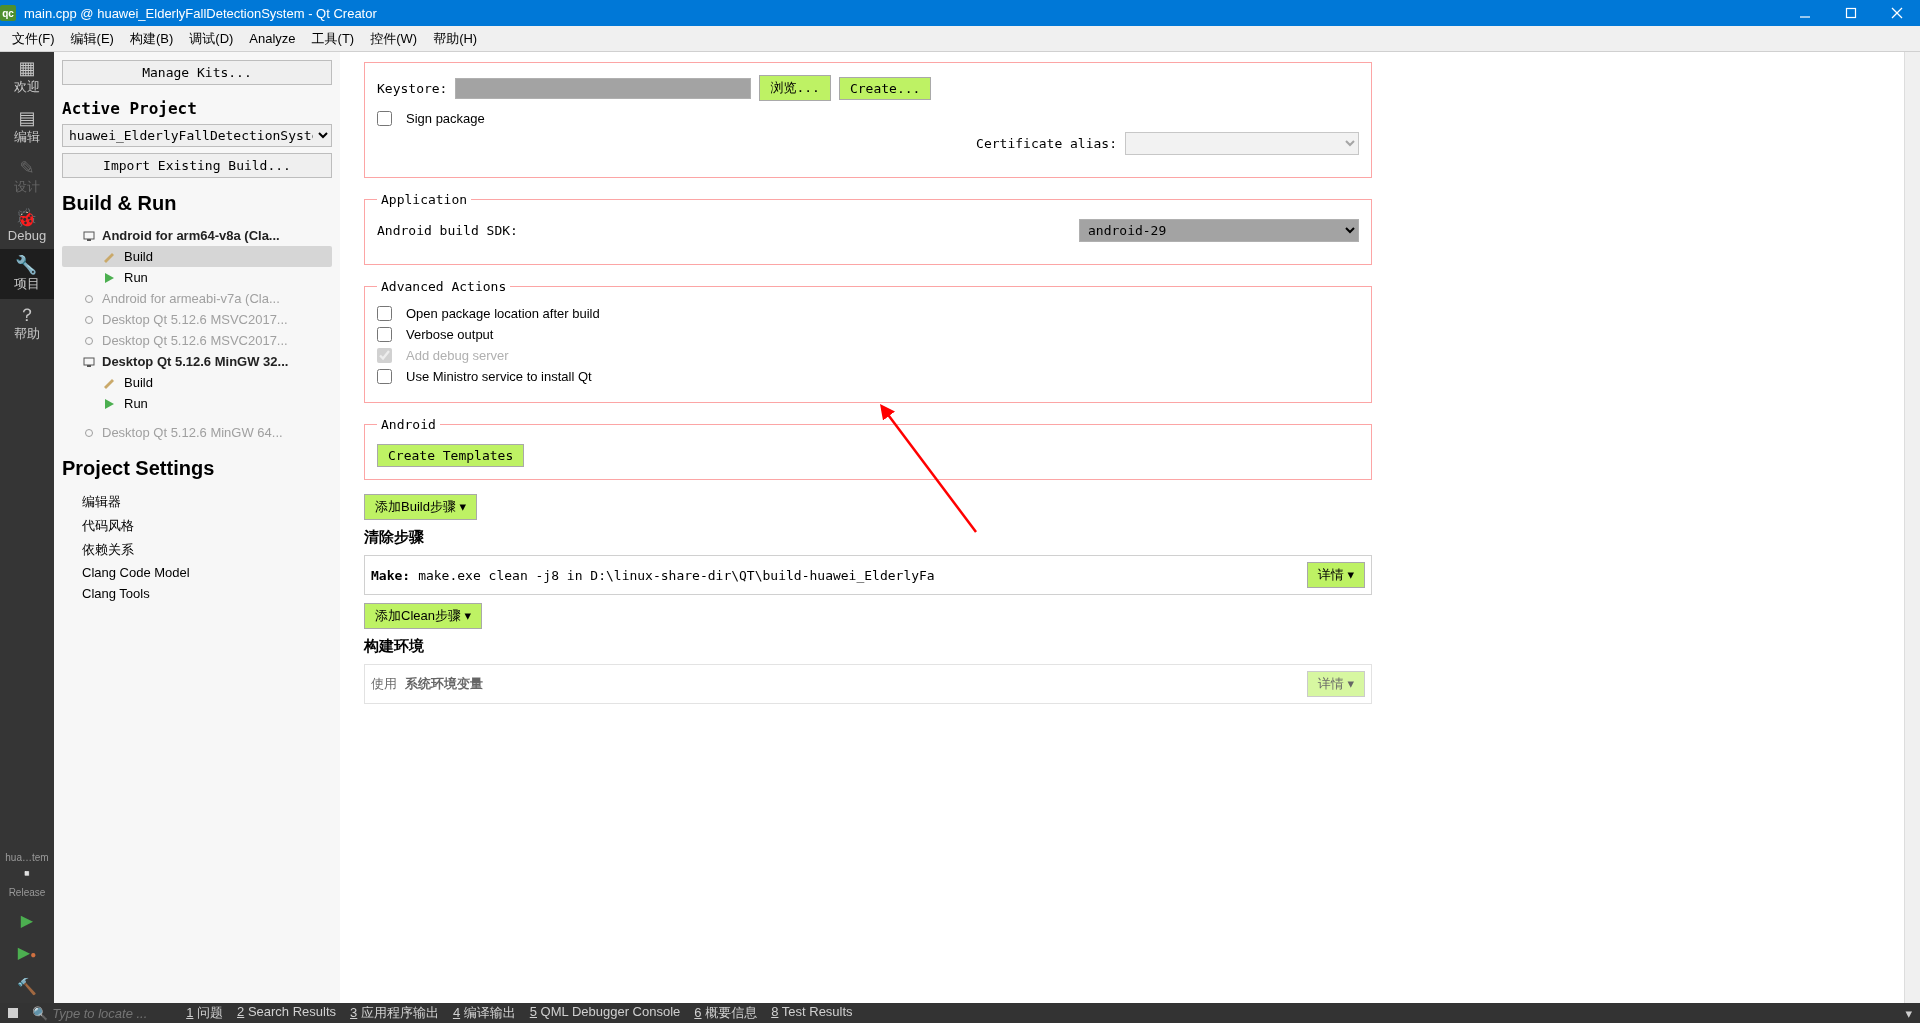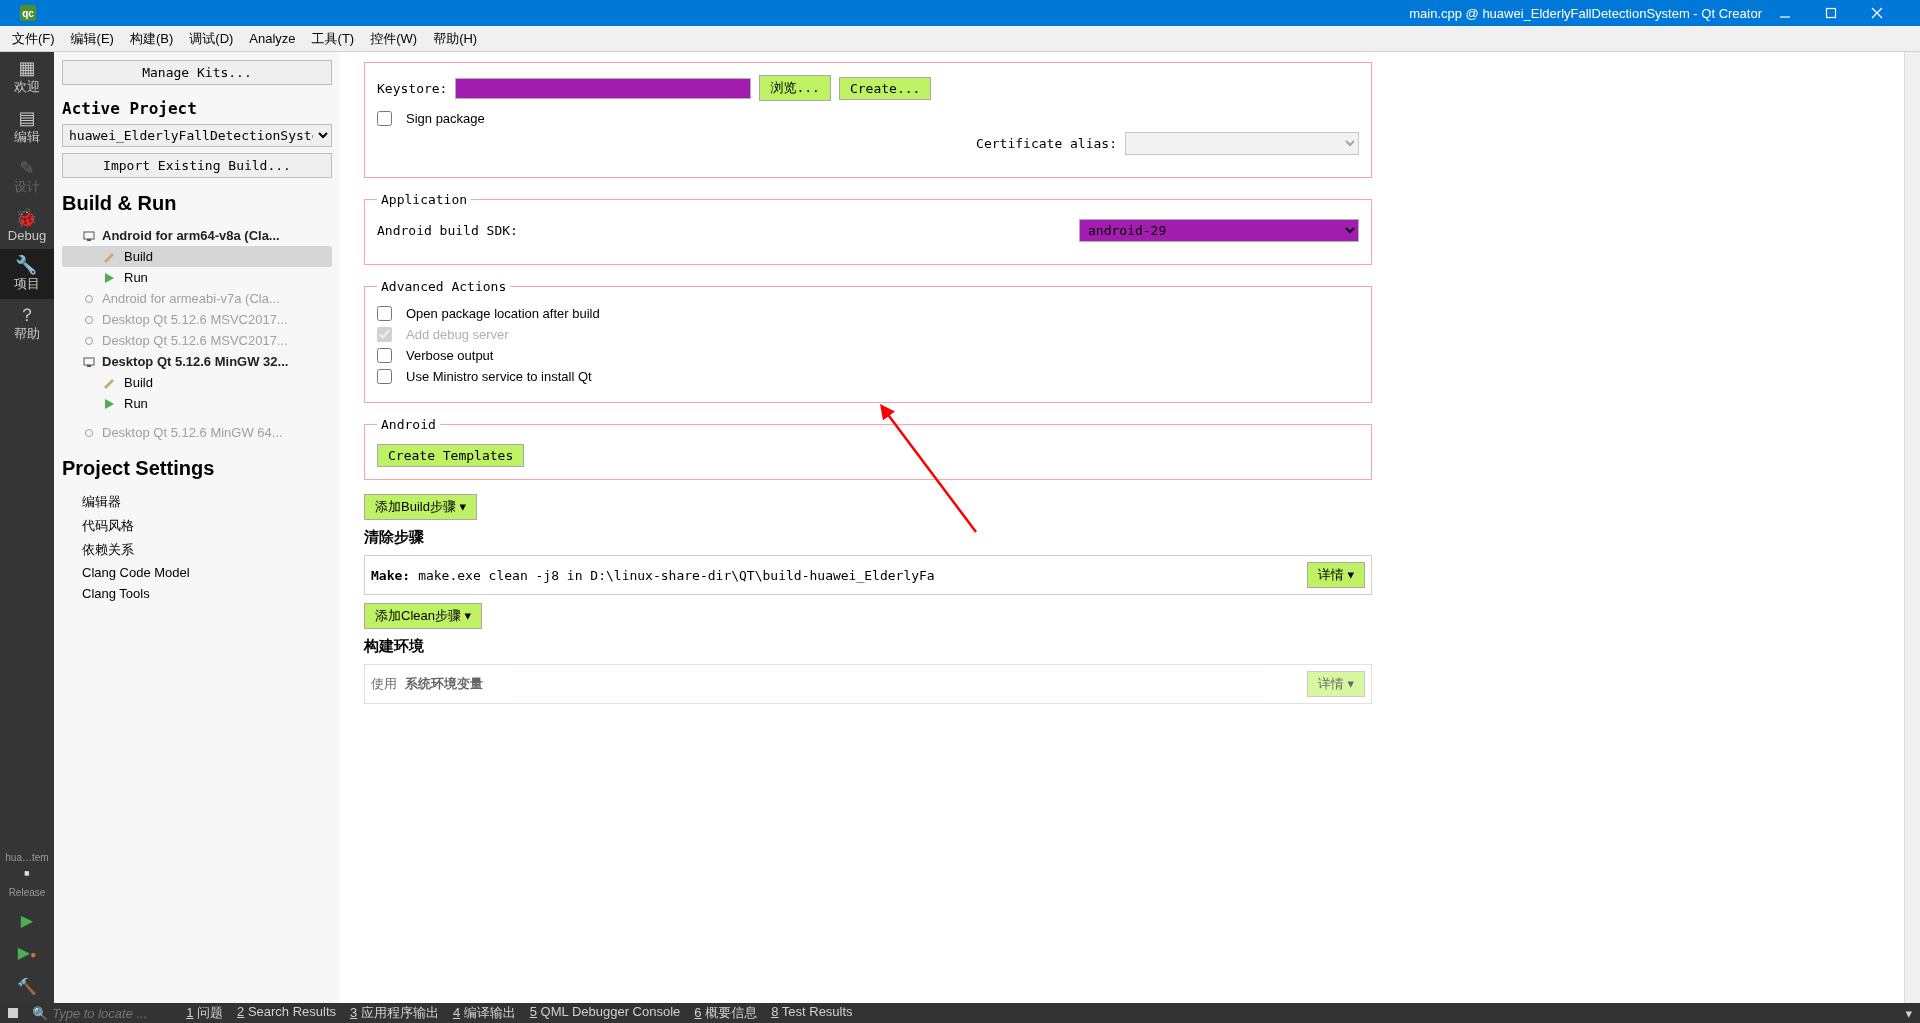--- a/index.html
+++ b/index.html
@@ -1,20 +1,20 @@
 <!DOCTYPE html>
 <html><head>
 <meta charset="utf-8">
 <style>
 * { margin:0; padding:0; box-sizing:border-box; font-family:"Segoe UI",Tahoma,sans-serif; font-size:13px; }
 body { width:1920px; height:1023px; overflow:hidden; background:#fff; display:flex; flex-direction:column; }
 .mono { font-family:Consolas,"Courier New",monospace; font-size:13px; }
 
 
-.titlebar { height:26px; background:#0078d7; color:#fff; display:flex; align-items:center; padding:0 20px;text-align:right; }
+.titlebar { height:26px; background:#0078d7; color:#fff; display:flex; align-items:center; padding:0 0; }
 .titlebar .qc-icon { width:16px; height:16px; background:#4f8f2f; margin-right:8px; display:inline-flex; align-items:center; justify-content:center; font-size:10px; font-weight:bold; border-radius:2px; }
 .titlebar .title-text { flex:1; }
 .titlebar .winctrl { width:46px; height:26px; display:inline-flex; align-items:center; justify-content:center; cursor:pointer; }
 .titlebar svg { width:12px; height:12px; stroke:#fff; stroke-width:1.2; fill:none; }
 
 
 .menubar { height:26px; background:#f0f0f0; border-bottom:1px solid #d0d0d0; display:flex; align-items:center; padding:0 4px; }
 .menubar .item { padding:0 8px; height:100%; display:flex; align-items:center; cursor:pointer; }
 
 
@@ -47,21 +47,21 @@
 .psbar .ki svg { width:12px; height:12px; }
 .psbar .pset { padding:3px 0 3px 20px; cursor:pointer; }
 
 
 .main { flex:1; background:#fff; overflow:auto; position:relative; }
 .main-inner { padding:10px 48px 0 24px; max-width:1080px; }
 fieldset { border:1px solid #fca5a5; margin-bottom:14px; padding:12px; }
 legend { padding:0 4px; font-family:Consolas,monospace; }
 .row-f { display:flex; align-items:center; gap:8px; margin-bottom:10px; }
 .row-f label { font-family:Consolas,monospace; }
-input[type=text], select.inline { border:1px solid #b0b0b0; padding:2px 4px; background:#a21caf; font-family:Consolas,monospace; font-size:13px; }
+input[type=text], select.inline { border:1px solid #b0b0b0; padding:2px 4px; background:#a3a3a3; font-family:Consolas,monospace; font-size:13px; }
 select.inline.dis { background:#ededed; }
 button.qt { background:#bef264; border:1px solid #a9a9a9; padding:3px 10px; font-family:Consolas,monospace; font-size:13px; cursor:pointer; }
 button.qt.drop::after { content:" \25BE"; font-family:Arial; }
 .chk { display:flex; align-items:center; gap:14px; margin-bottom:6px; font-family:Consolas,monospace; }
 .chk input { width:15px; height:15px; }
 .chk.dis { color:#b0b0b0; }
 .bigbox { border:1px solid #b0b0b0; width:498px; height:86px; background:#fff; }
 .h2cn { font-weight:700; font-size:15px; margin:8px 0; }
 .makerow { display:flex; align-items:center; gap:8px; border:1px solid #d0d0d0; padding:6px; margin-bottom:8px; }
 .makerow .mtag { font-family:Consolas,monospace; font-weight:700; }
@@ -266,27 +266,27 @@
           <select class="inline" style="width:280px"><option>android-29</option></select>
         </div>
       </fieldset>
 
       <fieldset>
         <legend>Advanced Actions</legend>
         <div class="chk">
             <input type="checkbox" style="">
             <span>Open package location after build</span>
           </div>
+        <div class="chk">
+            <input type="checkbox" style="">
+            <span>Verbose output</span>
+          </div>
         <div class="chk dis">
             <input type="checkbox" checked="" disabled="" style="">
             <span>Add debug server</span>
-          </div>
-        <div class="chk">
-            <input type="checkbox" style="">
-            <span>Verbose output</span>
           </div>
         <div class="chk">
             <input type="checkbox" style="">
             <span>Use Ministro service to install Qt</span>
           </div>
       </fieldset>
 
       <fieldset>
         <legend>Android</legend>
         <button class="qt">Create Templates</button>

